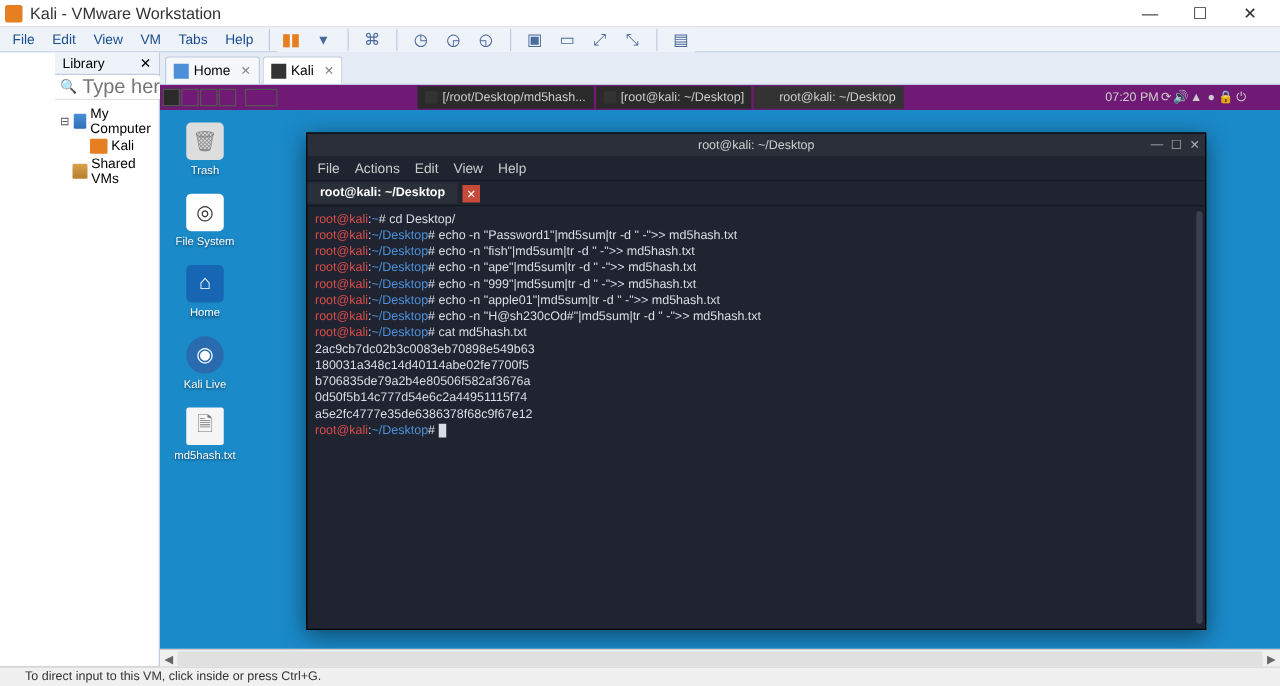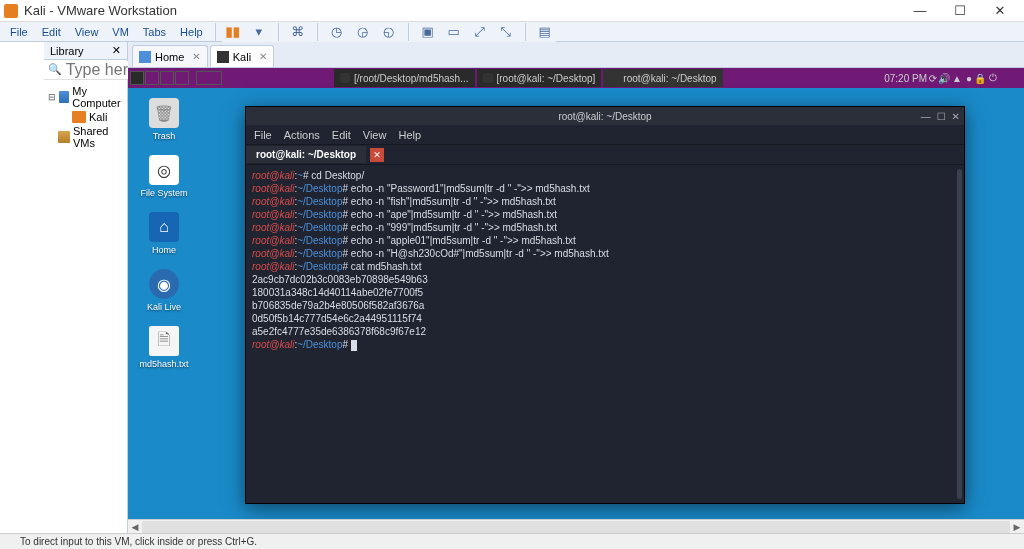--- a/index.html
+++ b/index.html
@@ -78,21 +78,21 @@
 
 .termwin { position:absolute; top:38px; left:117px; width:720px; height:398px; background:#1f2430; border:1px solid #000; box-shadow:0 4px 18px rgba(0,0,0,.5); display:flex; flex-direction:column; }
 .termtitle { height:18px; background:#2a2f3a; display:flex; align-items:center; justify-content:center; position:relative; font-size:10px; color:#ccc; }
 .termtitle .wc3 { position:absolute; right:4px; display:flex; gap:6px; font-size:10px; color:#aaa; }
 .termmenu { height:20px; background:#1f2430; display:flex; align-items:center; gap:12px; padding:0 8px; font-size:11px; color:#ccc; border-bottom:1px solid #151821; }
 .termtab { height:20px; background:#1f2430; display:flex; align-items:center; border-bottom:1px solid #151821; }
 .termtab .lbl { background:#2a2f3a; padding:3px 10px; font-size:10px; color:#fff; font-weight:bold; }
 .termtab .tclose { width:14px; height:14px; margin-left:4px; background:#c84b3a; color:#fff; display:flex; align-items:center; justify-content:center; font-size:9px; }
 .termbody { flex:1; padding:4px 6px; font-family:Consolas,"Courier New",monospace; font-size:10px; line-height:13px; color:#d8dde6; overflow:hidden; position:relative; }
 .termbody .scr { position:absolute; right:2px; top:4px; bottom:4px; width:5px; background:#3a4050; border-radius:3px; }
-.pu { color:#d94c4c;font-style:italic; }
+.pu { color:#d94c4c; }
 .ph { color:#4d90d9; }
 .pw { color:#d8dde6; }
 .cursor { display:inline-block; width:6px; height:11px; background:#d8dde6; vertical-align:middle; }
 
 
 .hscroll { height:14px; background:#f0f0f0; border-top:1px solid #ccc; display:flex; align-items:center; }
 .hscroll .arrow { width:14px; text-align:center; font-size:9px; color:#666; }
 .hscroll .track { flex:1; height:12px; background:#e0e0e0; }
 
 

